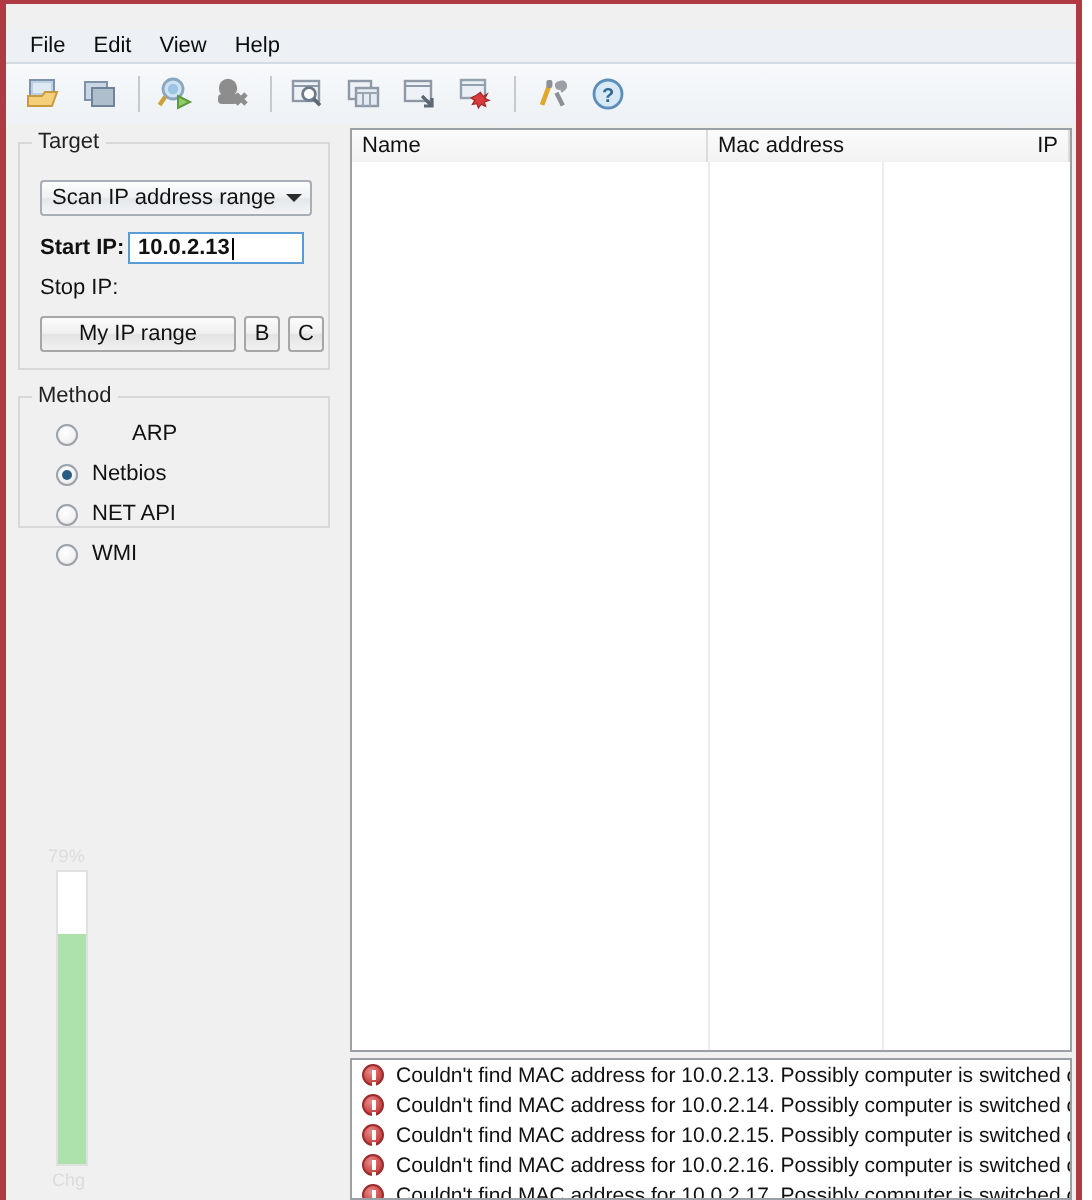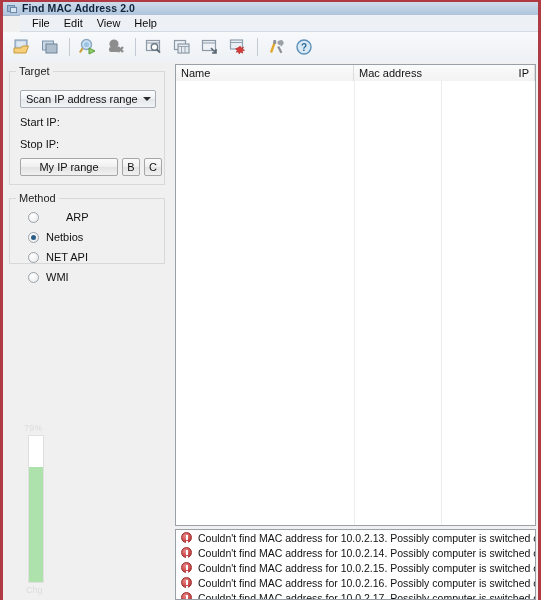--- a/index.html
+++ b/index.html
@@ -39,21 +39,21 @@
     position:absolute;left:3px;top:3px;width:7px;height:6px;
     background:#d7e4f2;border:1px solid #6d8aa8;box-sizing:border-box;
   }
   #titlebar .tb-title{
     font-size:10.5px;font-weight:bold;color:#10243c;
     letter-spacing:.1px;line-height:13px;white-space:nowrap;
   }
 
   
   #menubar{
-    position:absolute;left:17px;top:13px;right:0;height:16px;
+    position:absolute;left:0;top:13px;right:0;height:16px;
     background:#edf1f6;
     border-bottom:1px solid #d2dae4;
     display:flex;align-items:center;padding-left:5px;
   }
   #menubar .menu-item{
     font-size:11px;color:#0b0b0b;padding:0 7px;line-height:16px;
     white-space:nowrap;cursor:default;
   }
 
   
@@ -211,27 +211,20 @@
   .err-icon::after{
     content:"";position:absolute;left:4px;top:2px;width:1.5px;height:5px;
     background:#fff;box-shadow:0 6px 0 0 #fff;
   }
 </style>
 </head>
 <body>
 
 <div id="app-frame">
 
-  <div id="titlebar">
-    <span class="tb-icon">
-      <span class="sq1"></span>
-        <span class="sq2"></span>
-    </span>
-    <span class="tb-title">Find MAC Address 2.0</span>
-  </div>
 
   <div id="menubar">
     <div class="menu-item">File</div>
     <div class="menu-item">Edit</div>
     <div class="menu-item">View</div>
     <div class="menu-item">Help</div>
   </div>
 
   <div id="toolbar">
 
@@ -336,22 +329,26 @@
       <div class="groupbox" id="grp-target">
         <span class="gb-title">Target</span>
 
         <div class="combo">
           <span class="combo-text">Scan IP address range</span>
           <span class="combo-arrow">
               <span class="caret-down"></span>
             </span>
         </div>
 
-        <div class="fieldrow" style="top:44px;">
+        <div class="fieldrow" style="top:44px;font-weight:bold;">
           <span class="flabel">Start IP:</span>
+          <span class="textbox focused">
+            <span>10.0.2.13</span>
+              <span class="caret-bar"></span>
+          </span>
         </div>
 
         <div class="fieldrow" style="top:66px;">
           <span class="flabel">Stop IP:</span>
         </div>
 
         <div class="btn" id="btn-myiprange">My IP range</div>
         <div class="btn" id="btn-b">B</div>
         <div class="btn" id="btn-c">C</div>
       </div>

